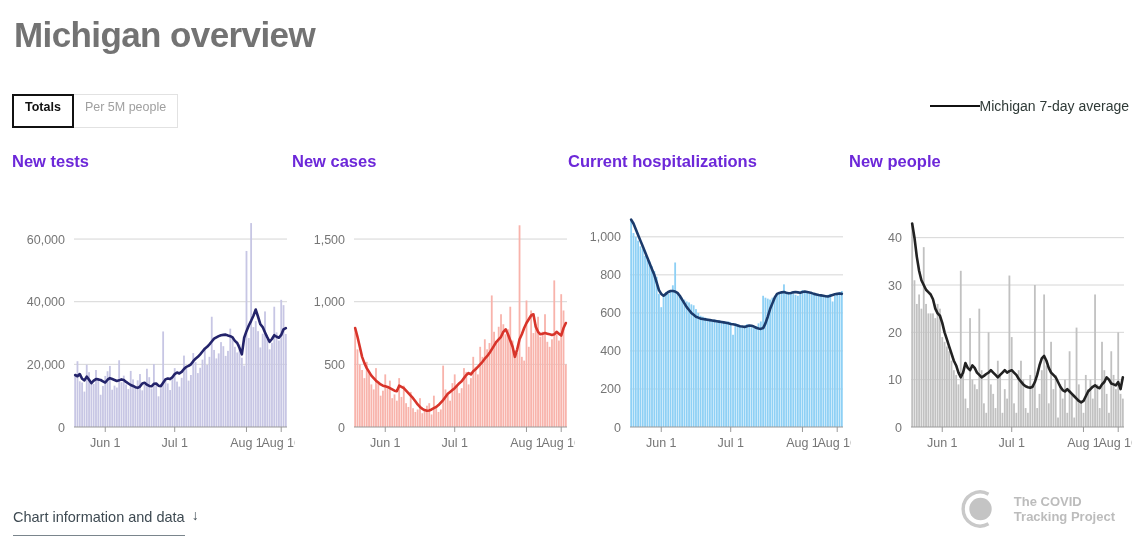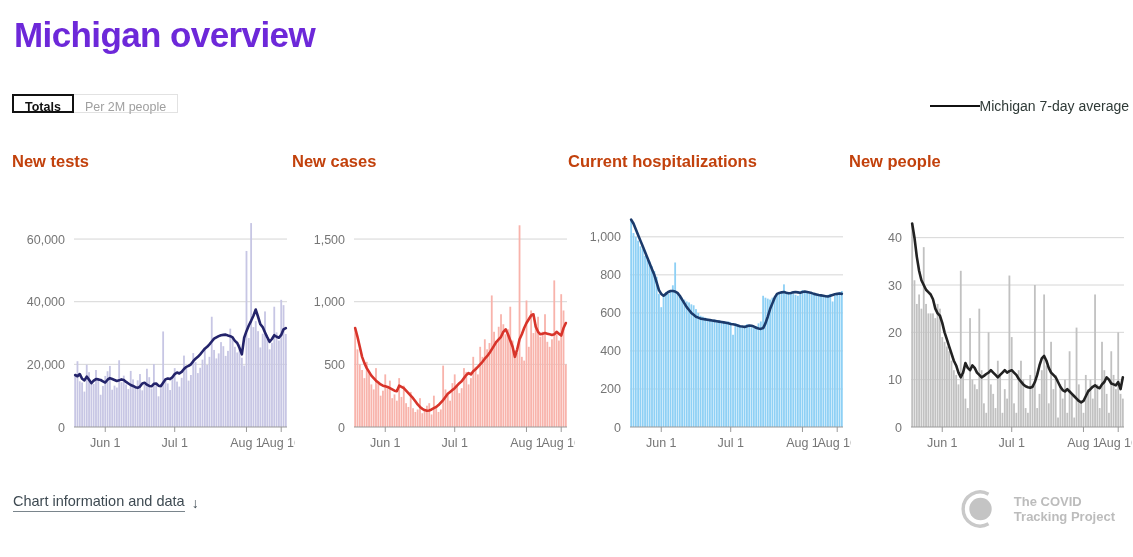--- a/index.html
+++ b/index.html
@@ -23,40 +23,40 @@
   }
 
   
   .page-title {
     position: absolute;
     left: 14px;
     top: 14px;
     font-size: 35px;
     font-weight: bold;
     letter-spacing: -0.6px;
-    color: #6d28d9;
+    color: #737373;
     line-height: 42px;
     margin: 0;
     white-space: nowrap;
   }
 
   .toggle-row {
     position: absolute;
     left: 12px;
     top: 94px;
     display: flex;
     align-items: center;
     gap: 12px;
   }
   .toggle-group {
     display: flex;
     align-items: stretch;
   }
   .toggle-btn {
-    height: 19px;
+    height: 34px;
     line-height: 27px;
     padding: 0 11px;
     font-size: 12.5px;
     box-sizing: border-box;
     background: #ffffff;
     white-space: nowrap;
     text-align: center;
   }
   .toggle-btn.active {
     border: 2px solid #111111;
@@ -101,21 +101,21 @@
     top: 0;
     width: 283px;
     height: 330px;
   }
   .chart-title {
     position: absolute;
     left: 0;
     top: 7px;
     font-size: 16.5px;
     font-weight: bold;
-    color: #c2410c;
+    color: #6d28d9;
     white-space: nowrap;
     margin: 0;
   }
   .chart-plot {
     position: absolute;
     left: 0;
     top: 55px;
     width: 283px;
     height: 265px;
   }
@@ -131,21 +131,22 @@
     font-size: 14.5px;
     color: #3e4a52;
     display: flex;
     align-items: center;
     gap: 7px;
     text-decoration: none;
     cursor: pointer;
   }
   .footer-link .label {
     border-bottom: 1px solid #7a858c;
-    padding-bottom: 2px;
+    padding-bottom: 10px;
+    margin-top: 16px;
   }
   .footer-link .arrow {
     font-size: 14px;
     color: #3e4a52;
   }
 
   .brand {
     position: absolute;
     right: 18px;
     top: 488px;
@@ -170,21 +171,21 @@
 </head>
 <body>
 
 <div class="page">
 
   <h1 class="page-title">Michigan overview</h1>
 
   <div class="toggle-row">
     <div class="toggle-group">
       <div class="toggle-btn active">Totals</div>
-      <div class="toggle-btn inactive">Per 2M people</div>
+      <div class="toggle-btn inactive">Per 5M people</div>
     </div>
   </div>
 
   <div class="legend">
     <span class="legend-line"></span>
     <span>Michigan 7-day average</span>
   </div>
 
   <div class="charts">
     <div class="chart-panel" style="left:12px;">

